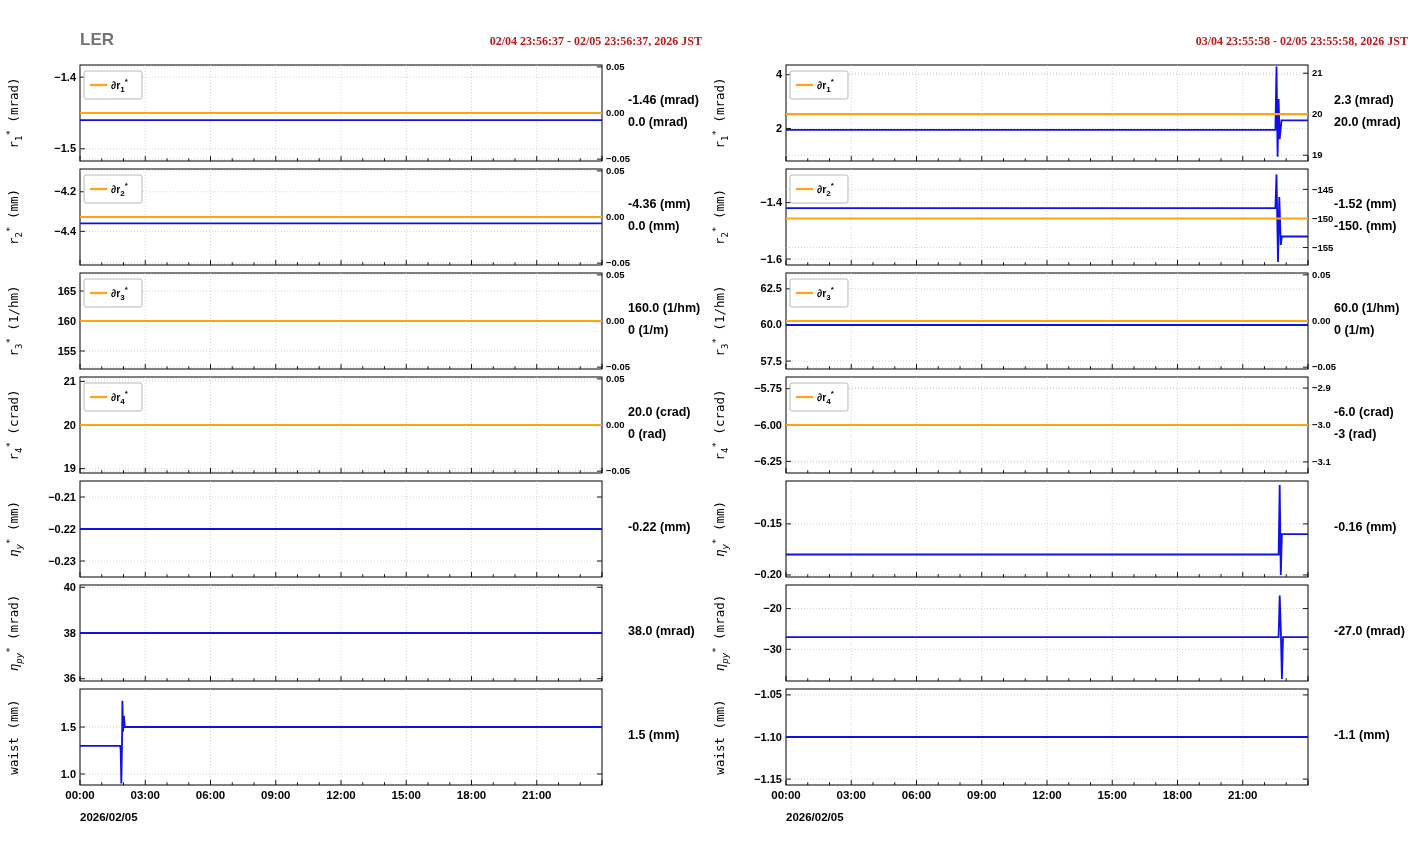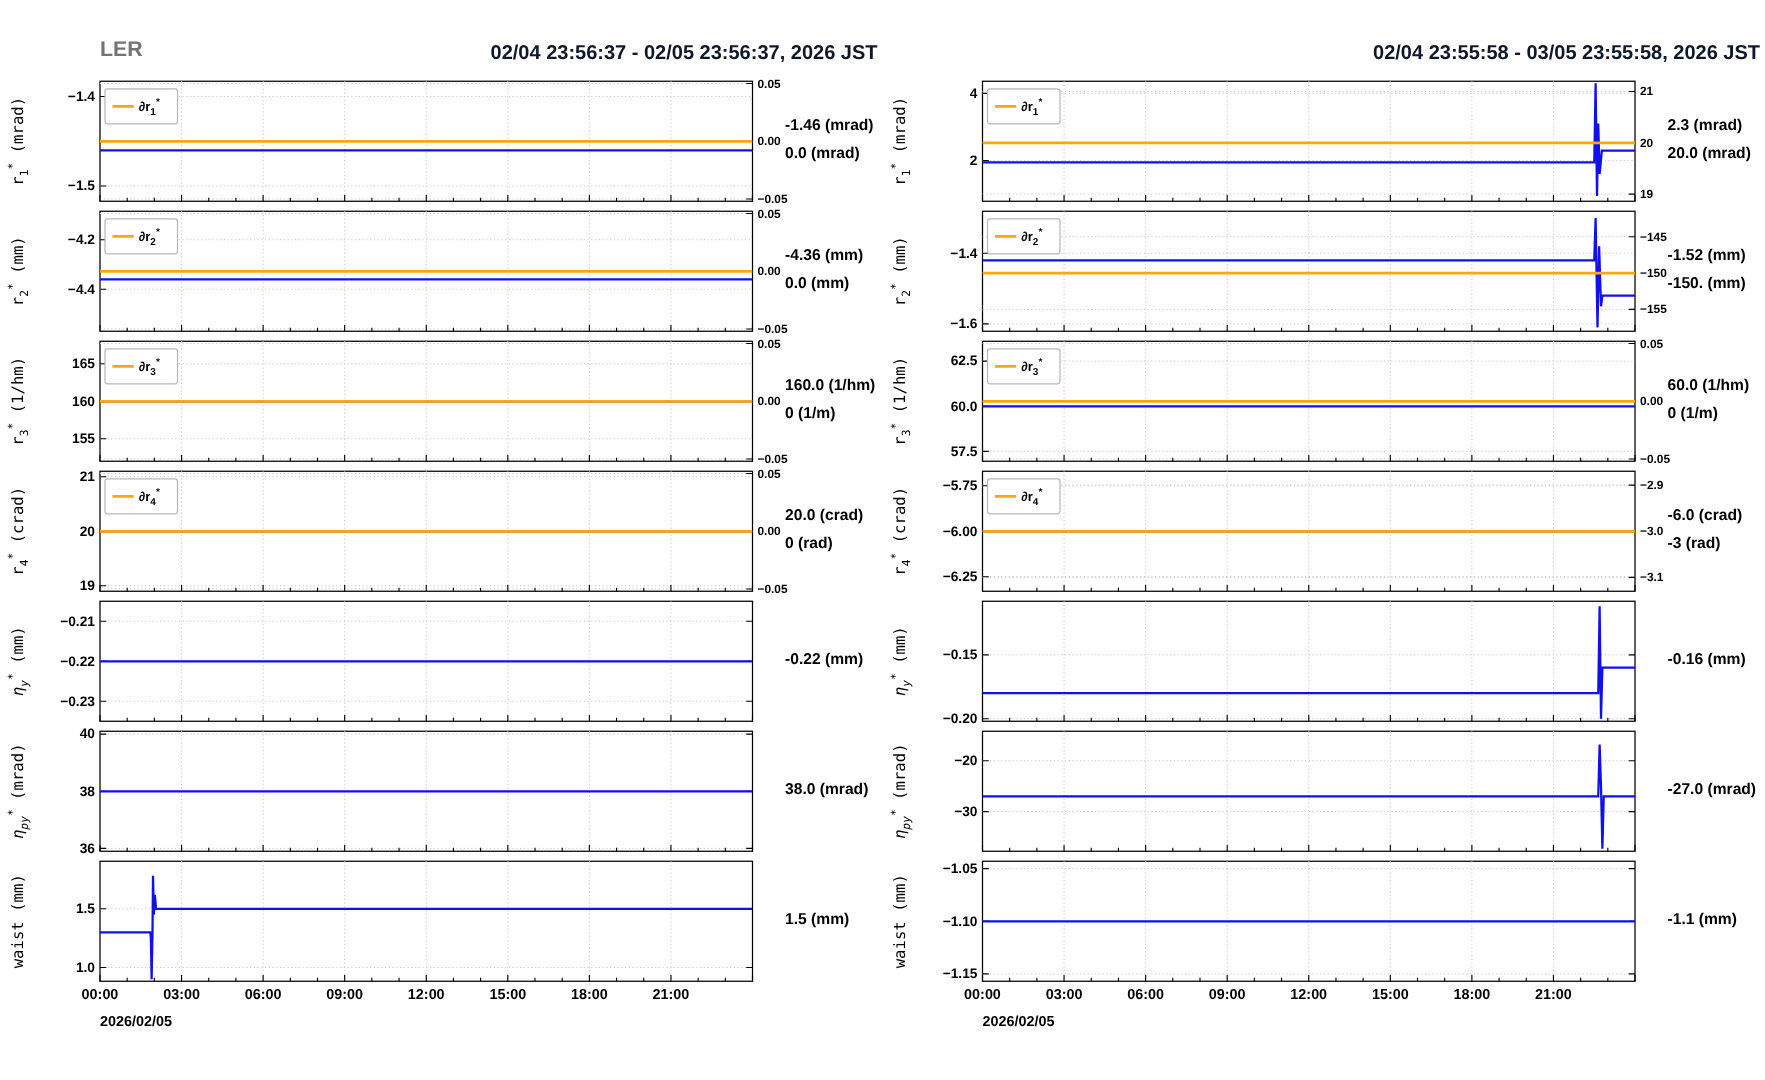--- a/index.html
+++ b/index.html
@@ -1,21 +1,21 @@
 <!DOCTYPE html>
 <html><head>
 <meta charset="utf-8">
 <style>
   html,body{margin:0;padding:0;background:#ffffff;}
   body{width:1412px;height:864px;overflow:hidden;font-family:"Liberation Sans",sans-serif;}
   #figure{display:flex;width:1412px;}
   .column{width:706px;position:relative;}
   .col-header{position:relative;height:62px;}
   .col-title{position:absolute;left:80px;width:522px;text-align:left;top:30px;font-size:17px;font-weight:600;color:#737373;}
-  .col-timespan{position:absolute;right:4px;top:34px;font-size:16px;font-weight:600;color:#0f172a;}
+  .col-timespan{position:absolute;right:4px;top:34px;font-size:12px;font-weight:600;color:#b91c1c;font-family:Liberation Serif, serif;}
   svg{display:block;}
   svg text{font-family:"Liberation Sans",sans-serif;font-weight:600;fill:#000;}
   svg text.ylabel{font-family:"DejaVu Sans Mono",monospace;font-weight:500;}
 </style>
 </head>
 <body>
 
 <div id="figure">
     <div class="column">
       <div class="col-header">
@@ -454,21 +454,21 @@
         <text x="275.75" y="113" text-anchor="middle" font-size="11.5">09:00</text>
         <text x="341" y="113" text-anchor="middle" font-size="11.5">12:00</text>
         <text x="406.25" y="113" text-anchor="middle" font-size="11.5">15:00</text>
         <text x="471.5" y="113" text-anchor="middle" font-size="11.5">18:00</text>
         <text x="536.75" y="113" text-anchor="middle" font-size="11.5">21:00</text>
         <text x="80" y="135" text-anchor="start" font-size="11.5">2026/02/05</text>
       </svg>
     </div>
     <div class="column">
       <div class="col-header">
-        <span class="col-timespan">02/04 23:55:58 - 03/05 23:55:58, 2026 JST</span>
+        <span class="col-timespan">03/04 23:55:58 - 02/05 23:55:58, 2026 JST</span>
       </div>
       <svg width="706" height="104" viewBox="0 0 706 104">
         <defs>
           <clipPath id="clip-1-0">
             <rect x="80" y="3" width="522" height="96"></rect>
           </clipPath>
         </defs>
         <rect x="80" y="3" width="522" height="96" fill="#ffffff" stroke="#000000" stroke-width="1"></rect>
         <line x1="80" y1="12.680672268907571" x2="602" y2="12.680672268907571" stroke="#c9c9c9" stroke-width="0.8" stroke-dasharray="1,2"></line>
         <line x1="80" y1="66.46218487394958" x2="602" y2="66.46218487394958" stroke="#c9c9c9" stroke-width="0.8" stroke-dasharray="1,2"></line>

